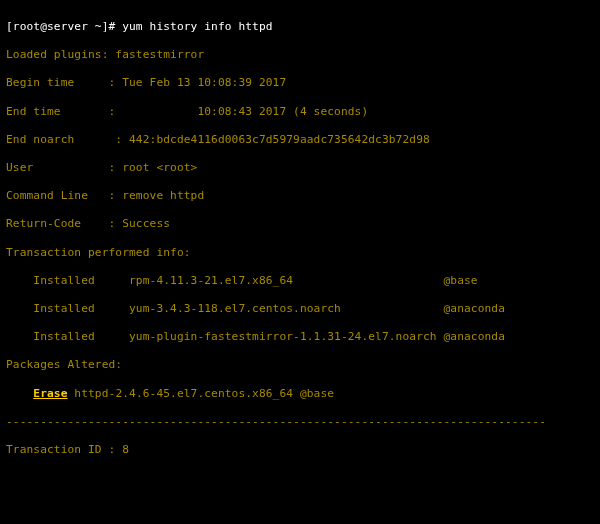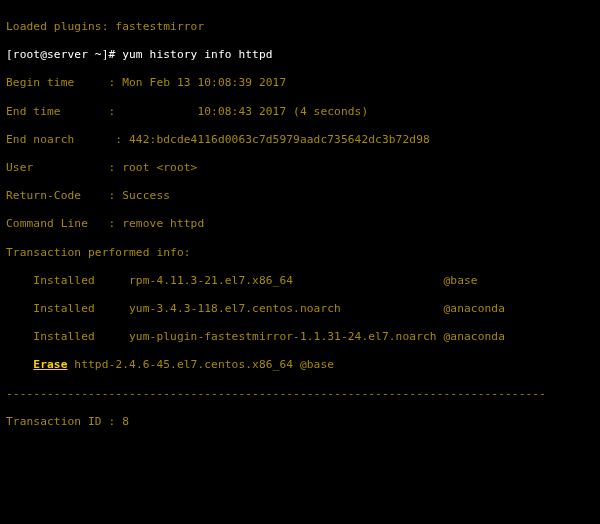--- a/index.html
+++ b/index.html
@@ -19,32 +19,33 @@
     white-space: pre;
     letter-spacing: 0.1px;
   }
   .bold { color: #ffd100; font-weight: bold; text-decoration: underline; }
   .white { color: #ffffff; }
 </style>
 </head>
 <body>
 
 <div class="terminal">
+<div><span class="white">[root@server ~]# </span><span class="white">yum history info httpd</span></div>
 <div>Loaded plugins: fastestmirror</div>
-<div><span class="white">[root@server ~]# </span><span class="white">yum history info httpd</span></div>
-<div>Begin time     : Mon Feb 13 10:08:39 2017</div>
+<div>Begin time     : Tue Feb 13 10:08:39 2017</div>
 <div>End time       :            10:08:43 2017 (4 seconds)</div>
 <div>End noarch      : 442:bdcde4116d0063c7d5979aadc735642dc3b72d98</div>
 <div>User           : root &lt;root&gt;</div>
+<div>Command Line   : remove httpd</div>
 <div>Return-Code    : Success</div>
-<div>Command Line   : remove httpd</div>
 <div>Transaction performed info:</div>
 <div>    Installed     rpm-4.11.3-21.el7.x86_64                      @base</div>
 <div>    Installed     yum-3.4.3-118.el7.centos.noarch               @anaconda</div>
 <div>    Installed     yum-plugin-fastestmirror-1.1.31-24.el7.noarch @anaconda</div>
+<div>Packages Altered:</div>
 <div><span>    </span><span class="bold">Erase</span><span> httpd-2.4.6-45.el7.centos.x86_64 @base</span></div>
 <div>-------------------------------------------------------------------------------</div>
 <div>Transaction ID : 8</div>
 
 
 
 
 
 
 

